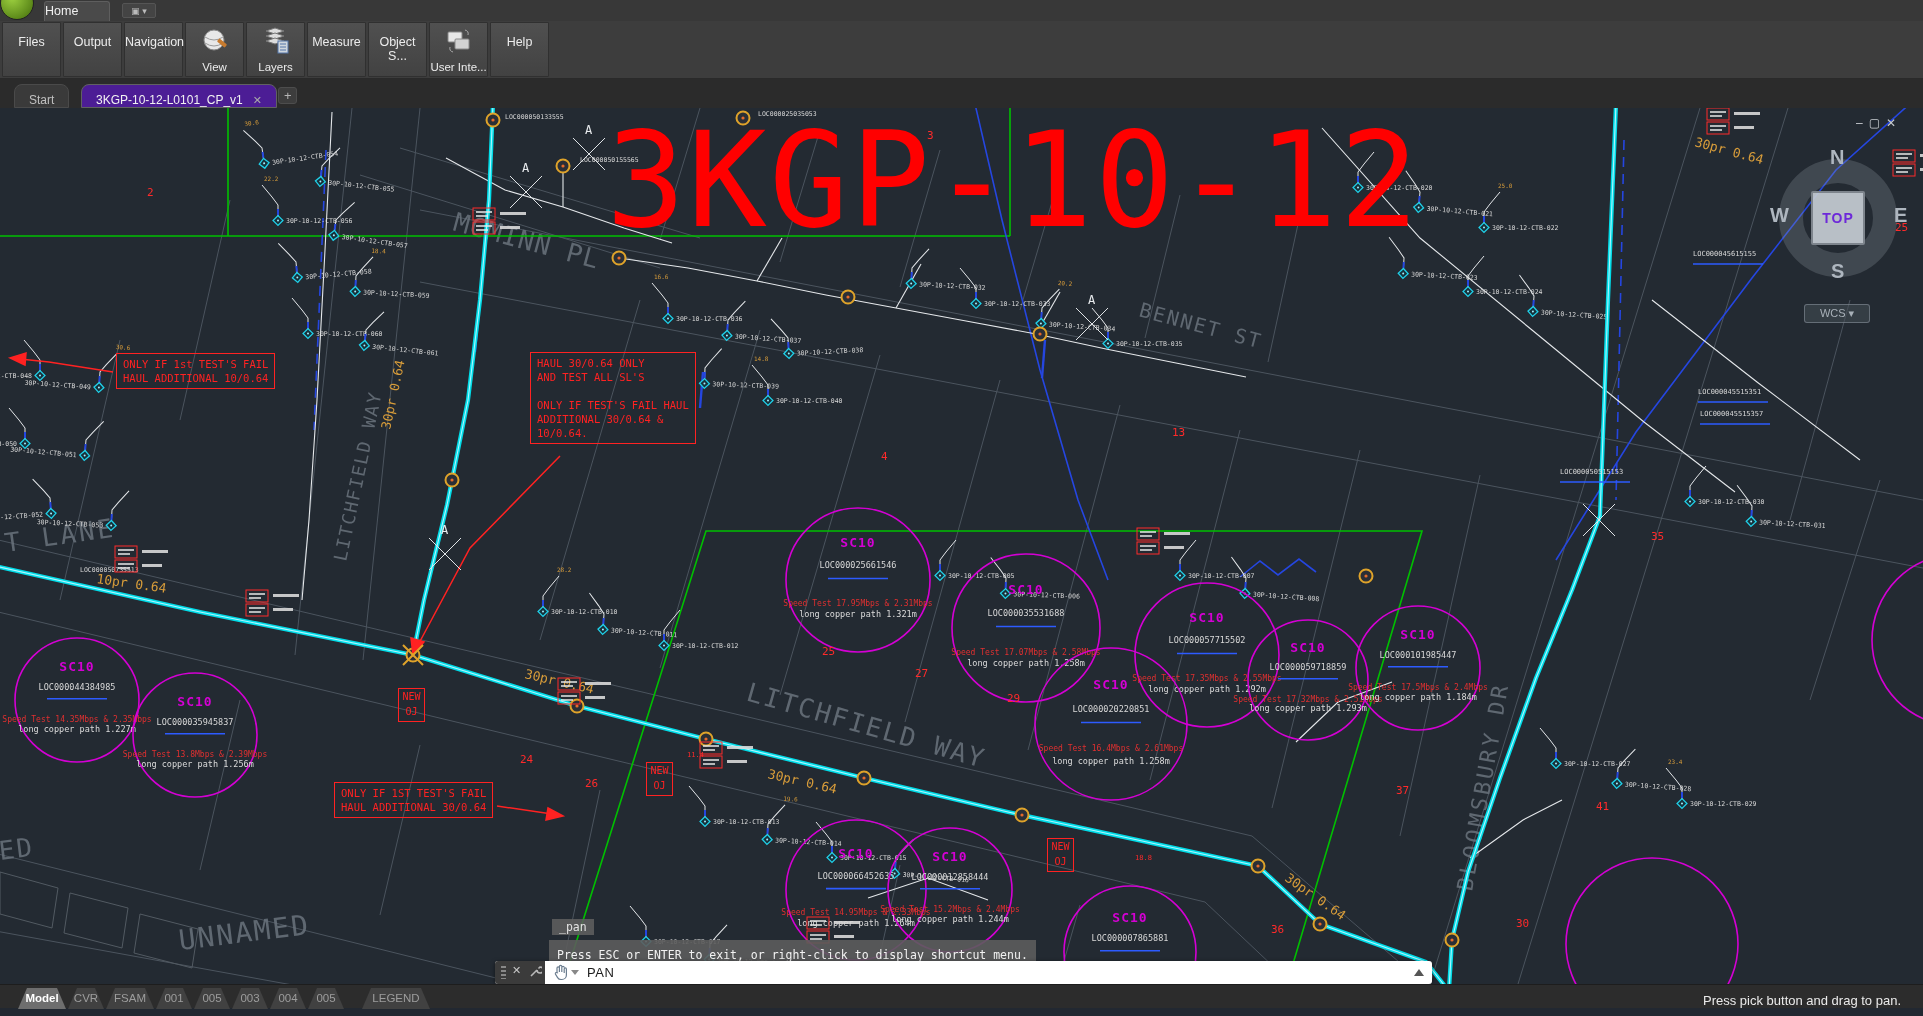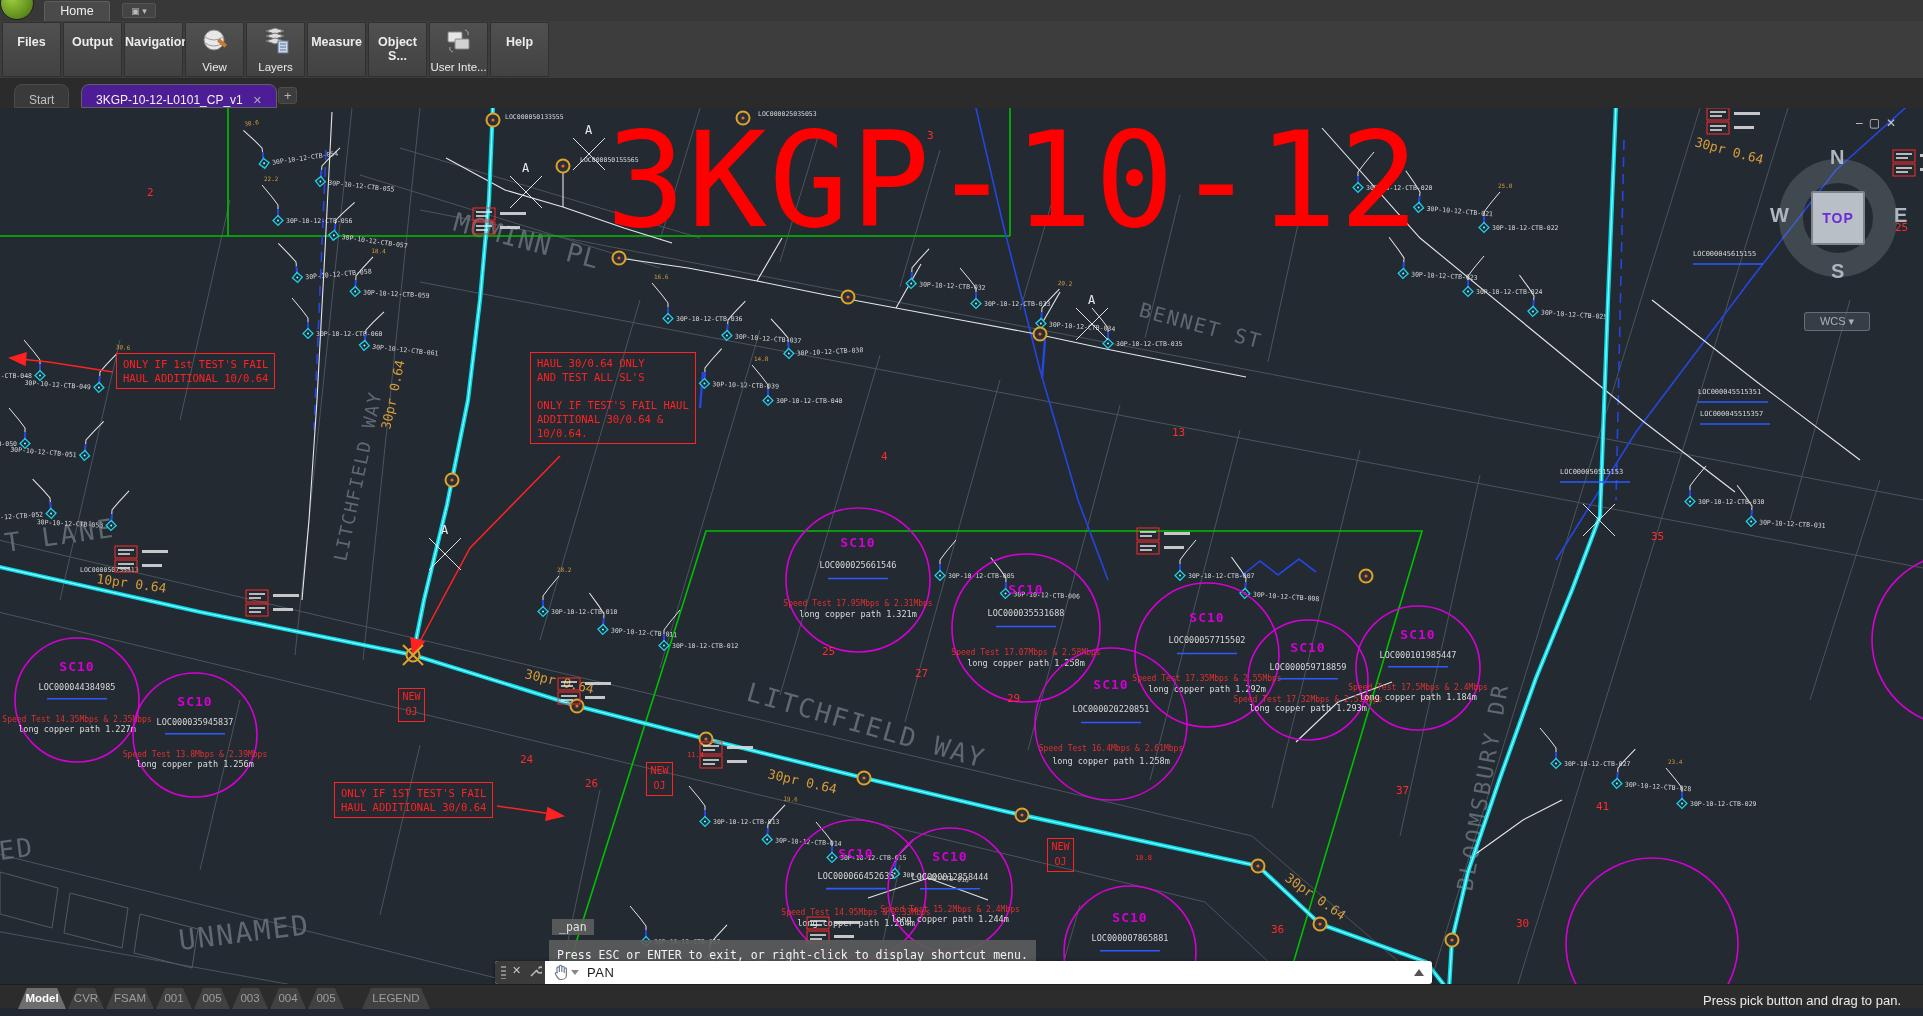--- a/index.html
+++ b/index.html
@@ -6,31 +6,31 @@
   html,body { width:1923px; height:1016px; overflow:hidden; background:#222; 
               font-family:"Liberation Sans", sans-serif; }
   #app { position:relative; width:1923px; height:1016px; background:#222831; }
 
   
   #titlebar { position:absolute; left:0; top:0; width:100%; height:21px; background:#383838; z-index:20; }
   #logo { position:absolute; left:0px; top:-14px; width:34px; height:34px; border-radius:50%;
           background:radial-gradient(circle at 35% 35%, #9ccf3f, #5d8a1a 70%, #3c5c10); border:1px solid #222; }
   #homeTab { position:absolute; left:44px; top:1px; width:66px; height:31px; background:#4a4a4a;
              border:1px solid #5e5e5e; border-bottom:none; border-radius:3px 3px 0 0;
-             color:#f0f0f0; font-size:12.5px; text-align:center; line-height:19px; }
+             color:#f0f0f0; font-size:12.5px; line-height:19px; }
   #qat { position:absolute; left:122px; top:3px; width:34px; height:15px; background:#444;
          border:1px solid #555; border-radius:2px; color:#bbb; font-size:9px; line-height:14px; text-align:center; }
 
   
   #ribbon { position:absolute; left:0; top:21px; width:100%; height:58px; background:#3d3d3d;
             border-bottom:1px solid #2a2a2a; z-index:20; }
   .rpanel { position:absolute; top:1px; height:55px; width:59px;
             background:linear-gradient(#505050,#424242); border:1px solid #303030; border-radius:1px;
             color:#ececec; font-size:12.5px; text-align:center; cursor:pointer; }
-  .rpanel.text .plabel { margin-top:12px;font-weight:bold; }
+  .rpanel.text .plabel { margin-top:12px; }
   .rpanel.icon .plabel { position:absolute; bottom:3px; width:100%; font-size:11.5px;
                          overflow:hidden; white-space:nowrap; }
   .picon { position:absolute; top:4px; left:50%; transform:translateX(-50%); width:28px; height:28px; }
 
   
   #doctabs { position:absolute; left:0; top:79px; width:100%; height:29px; background:#2b2b2b; z-index:20; }
   .dtab { position:absolute; top:5px; height:24px; border-radius:8px 8px 0 0; font-size:12px;
           line-height:23px; padding:4px 14px; cursor:pointer; }
   .dtab.inactive { background:#3a3a3a; border:1px solid #4a4a4a; color:#c0c0c0; }
   .dtab.active { background:#4c1d95; border:1px solid #616161; color:#f2f2f2; }
@@ -55,21 +55,21 @@
   #viewcube { position:absolute; left:1768px; top:38px; width:140px; height:185px; z-index:5; }
   #vcRing { position:absolute; left:11px; top:13px; width:118px; height:118px; border-radius:50%;
             border:24px solid rgba(150,158,168,0.26); }
   .vcLetter { position:absolute; color:#aeb6bf; font-weight:bold; font-size:20px; }
   #vcTop { position:absolute; left:43px; top:45px; width:54px; height:54px;
            background:rgba(198,204,211,0.92); border:2px solid #7d848c; border-radius:2px;
            color:#6d28d9; font-weight:bold; font-size:14px; letter-spacing:1px;
            text-align:center; line-height:51px; cursor:pointer; }
   #wcsPill { position:absolute; left:36px; top:158px; width:66px; height:19px;
              background:rgba(70,78,86,0.55); border:1px solid rgba(150,160,170,0.5); border-radius:3px;
-             color:#a8b0b8; font-size:11px; text-align:center; line-height:17px; cursor:pointer;margin-top:8px; }
+             color:#a8b0b8; font-size:11px; text-align:center; line-height:17px; cursor:pointer; }
 
   #winControls { position:absolute; left:1850px; top:8px; color:#c8ccd0; font-size:12px; z-index:6; }
   #winControls span { margin-left:6px; cursor:pointer; }
 
   
   #cmdEcho { position:absolute; left:552px; top:811px; background:rgba(95,95,95,0.88); color:#e2e2e2;
              font-family:"DejaVu Sans Mono", monospace; font-size:11.5px; padding:1px 7px; z-index:6; }
   #cmdPrompt { position:absolute; left:549px; top:832px; background:rgba(92,92,92,0.9); color:#f2f2f2;
                font-family:"DejaVu Sans Mono", monospace; font-size:11.5px; padding:8px 8px; z-index:6; }
   #cmdBar { position:absolute; left:495px; top:853px; width:937px; height:23px; background:#fff;

